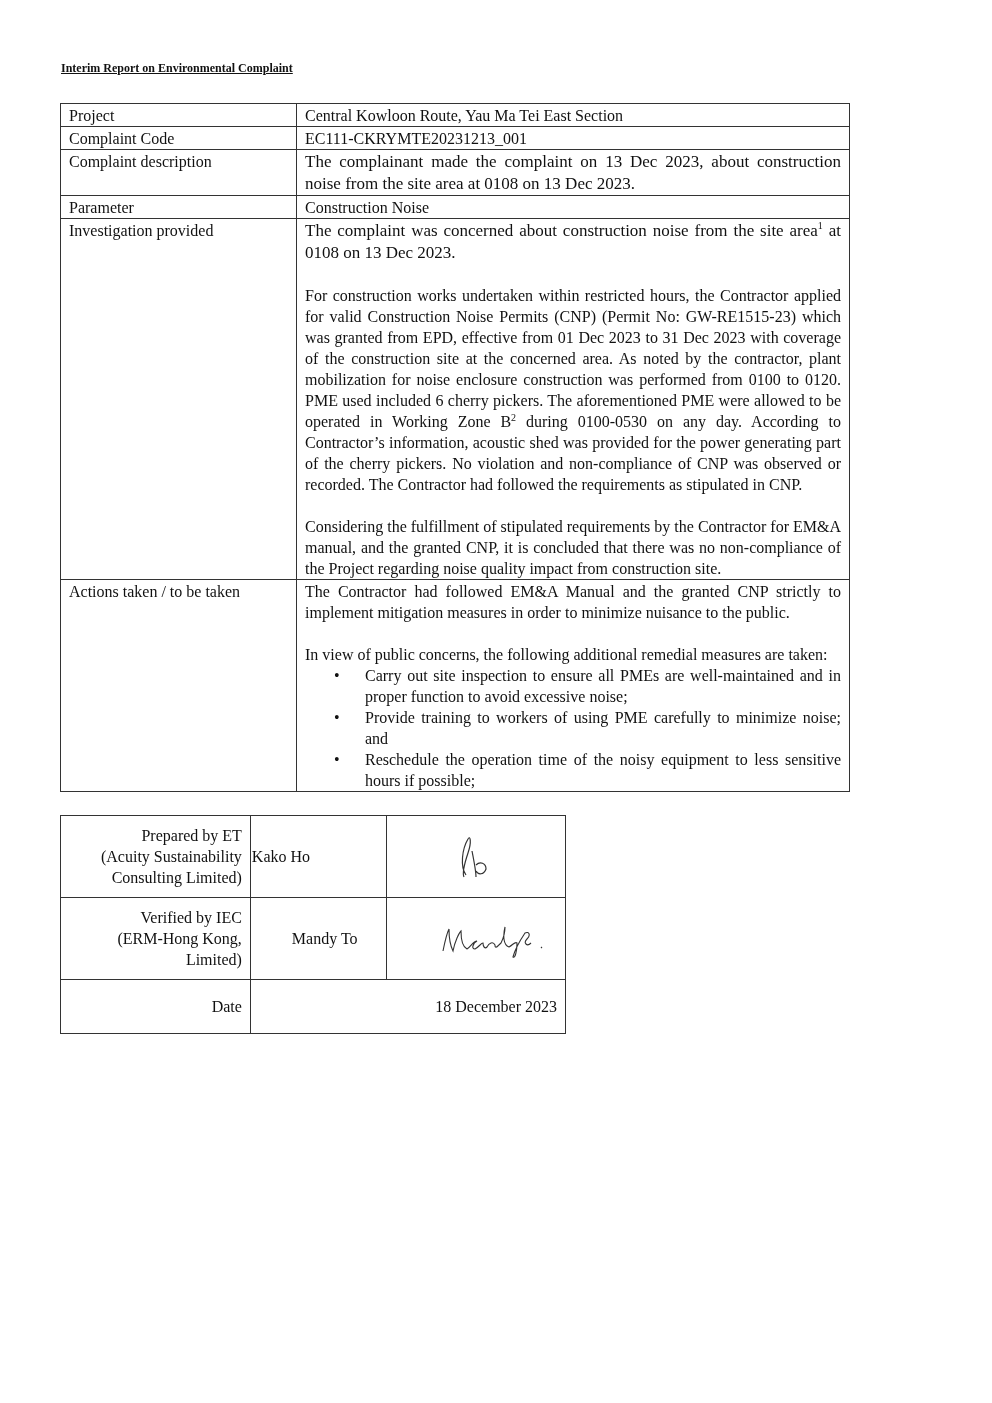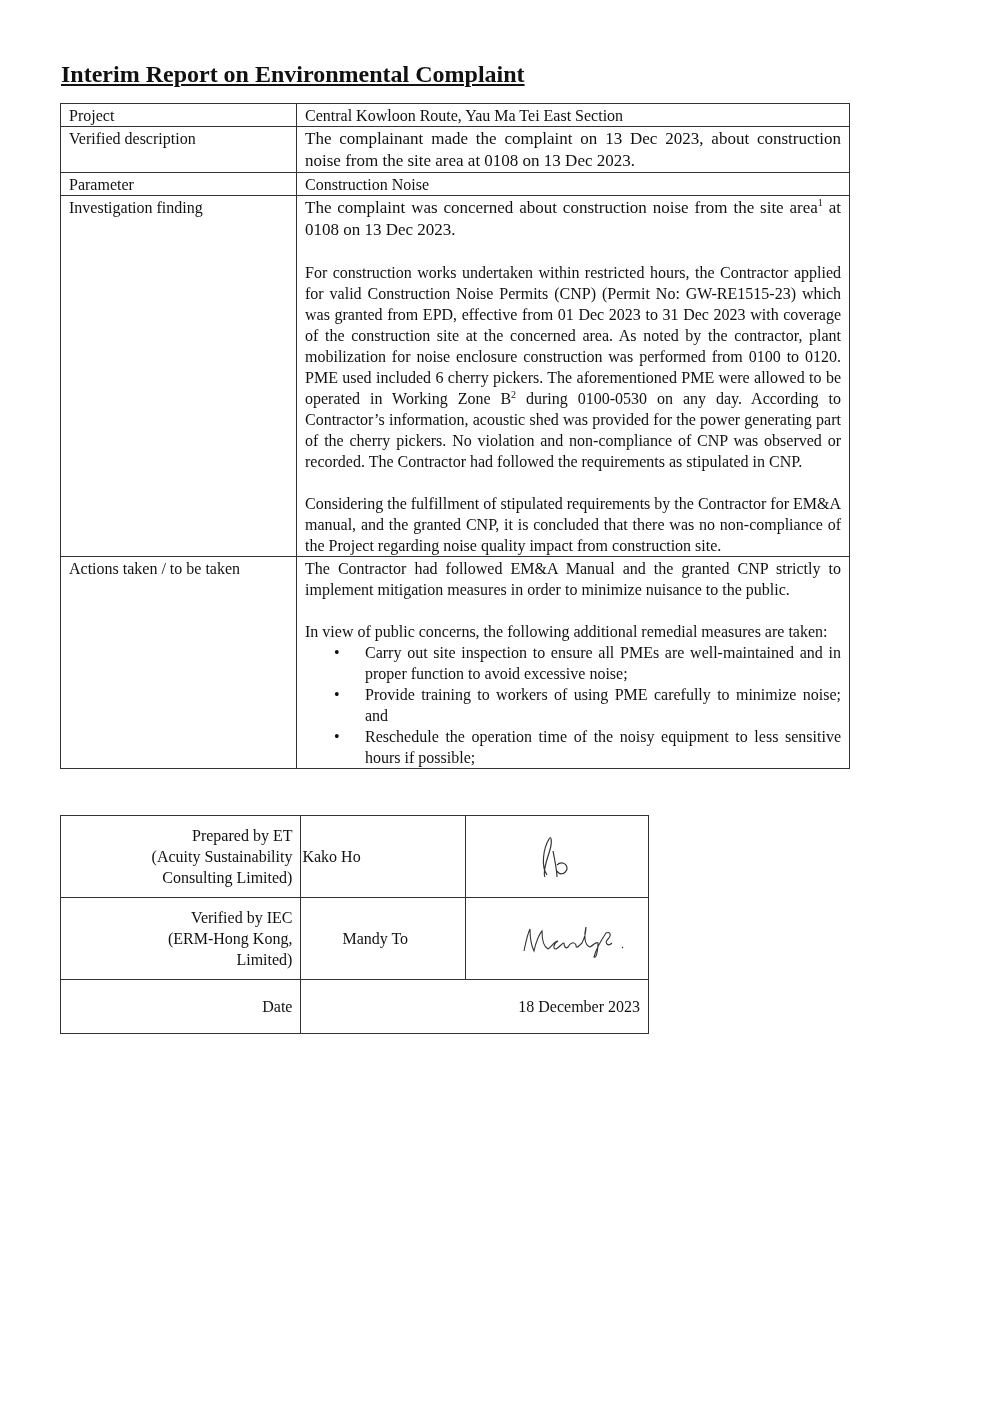--- a/index.html
+++ b/index.html
@@ -2,39 +2,39 @@
 <html><head>
 <meta charset="utf-8">
 <style>
   html, body { margin: 0; padding: 0; background: #ffffff; }
   body {
     width: 992px; height: 1403px; position: relative; overflow: hidden;
     font-family: "Liberation Serif", serif; color: #111111;
   }
   .title {
     position: absolute; left: 61px; top: 61px;
-    font-size: 24px; font-weight: bold; text-decoration: underline;
+    font-size: 12px; font-weight: bold; text-decoration: underline;
     margin: 0;
   }
   table { border-collapse: collapse; position: absolute; }
   td { border: 1px solid #333333; vertical-align: top; font-size: 16px; line-height: 21px; }
   #main { left: 60px; top: 103px; width: 790px; }
   #main td.k { width: 219px; padding: 1px 8px 0 8px; }
   #main td.v { padding: 1px 8px 0 8px; }
   #main td.v p { margin: 0; text-align: justify; }
   #main td.v p.big { font-size: 17px; line-height: 22px; }
   #main td.v p + p { margin-top: 21px; }
   sup { font-size: 10px; line-height: 0; }
   ul.b { margin: 0; padding-left: 60px; list-style: none; }
   ul.b li { position: relative; text-align: justify; }
   ul.b li .dot { position: absolute; left: -31px; top: 0; }
   ol.r { margin: 0; padding-left: 60px; list-style: none; }
   ol.r li { position: relative; }
   ol.r li .num { position: absolute; left: -30px; }
-  #sign { left: 60px; top: 815px; width: 589px; }
+  #sign { left: 60px; top: 815px; width: 506px; }
   #sign td { vertical-align: middle; }
   #sign td.role { width: 202px; text-align: right; padding: 4px 8px 4px 8px; }
   #sign td.name { width: 128px; text-align: left; }
   #sign td.sig { width: 141px; text-align: center; }
   #sign tr.r1 td { height: 73px; }
   #sign tr.r2 td { height: 74px; }
   #sign tr.r3 td { height: 73px; padding-left: 41px; }
   #sign tr.rd td { padding: 16px 8px; height: 21px; line-height: 21px; }
   .sig svg { display: block; margin: 0 auto; }
 </style>
@@ -43,31 +43,35 @@
 
 <h1 class="title">Interim Report on Environmental Complaint</h1>
 
 <table id="main">
   <tbody>
       <tr>
     <td class="k">Project</td>
     <td class="v">Central Kowloon Route, Yau Ma Tei East Section</td>
   </tr>
   <tr>
-    <td class="k">Verified description</td>
+    <td class="k">Complaint Code</td>
+    <td class="v">EC111-CKRYMTE20231213_001</td>
+  </tr>
+  <tr>
+    <td class="k">Complaint description</td>
     <td class="v">
       <p class="big">The complainant made the complaint on 13 Dec 2023, about construction noise from the site area at 0108 on 13 Dec 2023.</p>
     </td>
   </tr>
   <tr>
     <td class="k">Parameter</td>
     <td class="v">Construction Noise</td>
   </tr>
   <tr>
-    <td class="k">Investigation finding</td>
+    <td class="k">Investigation provided</td>
     <td class="v">
       <p class="big"><span>The complaint was concerned about construction noise from the site area</span><sup>1</sup><span> at 0108 on 13 Dec 2023.</span></p>
       <p><span>For construction works undertaken within restricted hours, the Contractor applied for valid Construction Noise Permits (CNP) (Permit No: GW-RE1515-23) which was granted from EPD, effective from 01 Dec 2023 to 31 Dec 2023 with coverage of the construction site at the concerned area. As noted by the contractor, plant mobilization for noise enclosure construction was performed from 0100 to 0120. PME used included 6 cherry pickers. The aforementioned PME were allowed to be operated in Working Zone B</span><sup>2</sup><span> during 0100-0530 on any day. According to Contractor’s information, acoustic shed was provided for the power generating part of the cherry pickers. No violation and non-compliance of CNP was observed or recorded. The Contractor had followed the requirements as stipulated in CNP.</span></p>
       <p>Considering the fulfillment of stipulated requirements by the Contractor for EM&amp;A manual, and the granted CNP, it is concluded that there was no non-compliance of the Project regarding noise quality impact from construction site.</p>
     </td>
   </tr>
   <tr>
     <td class="k">Actions taken / to be taken</td>
     <td class="v">
       <p>The Contractor had followed EM&amp;A Manual and the granted CNP strictly to implement mitigation measures in order to minimize nuisance to the public.</p>

